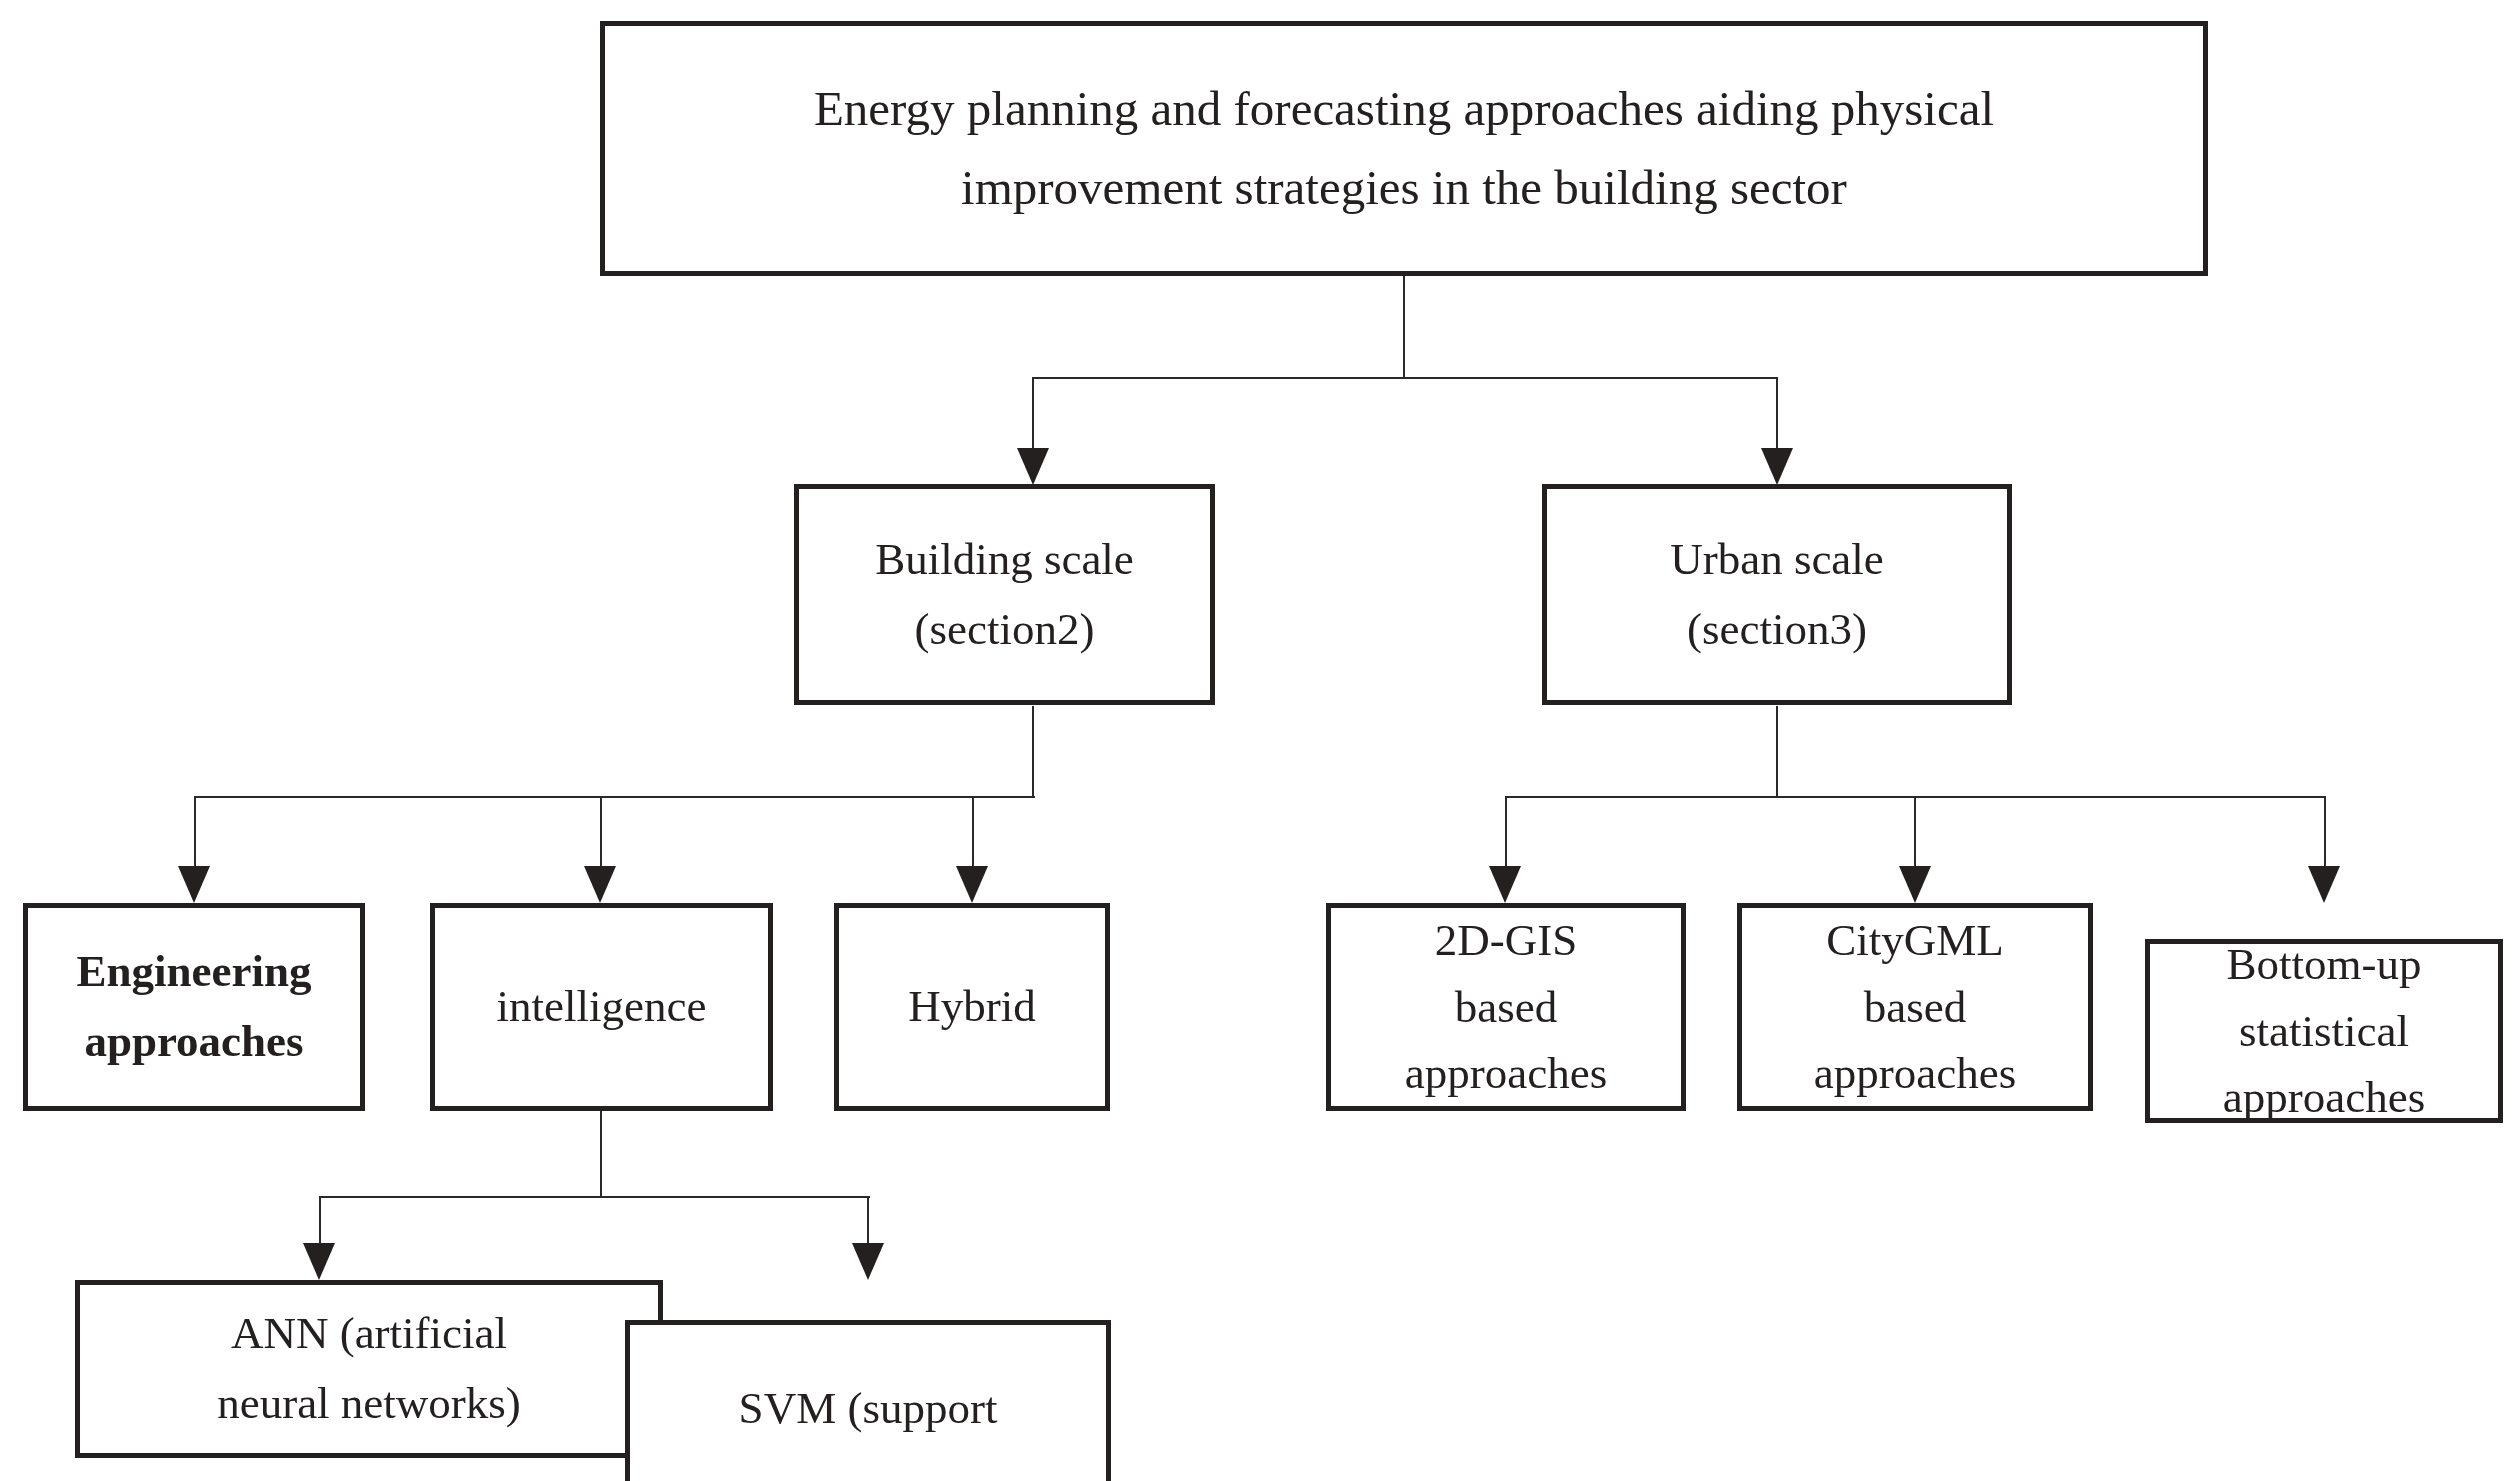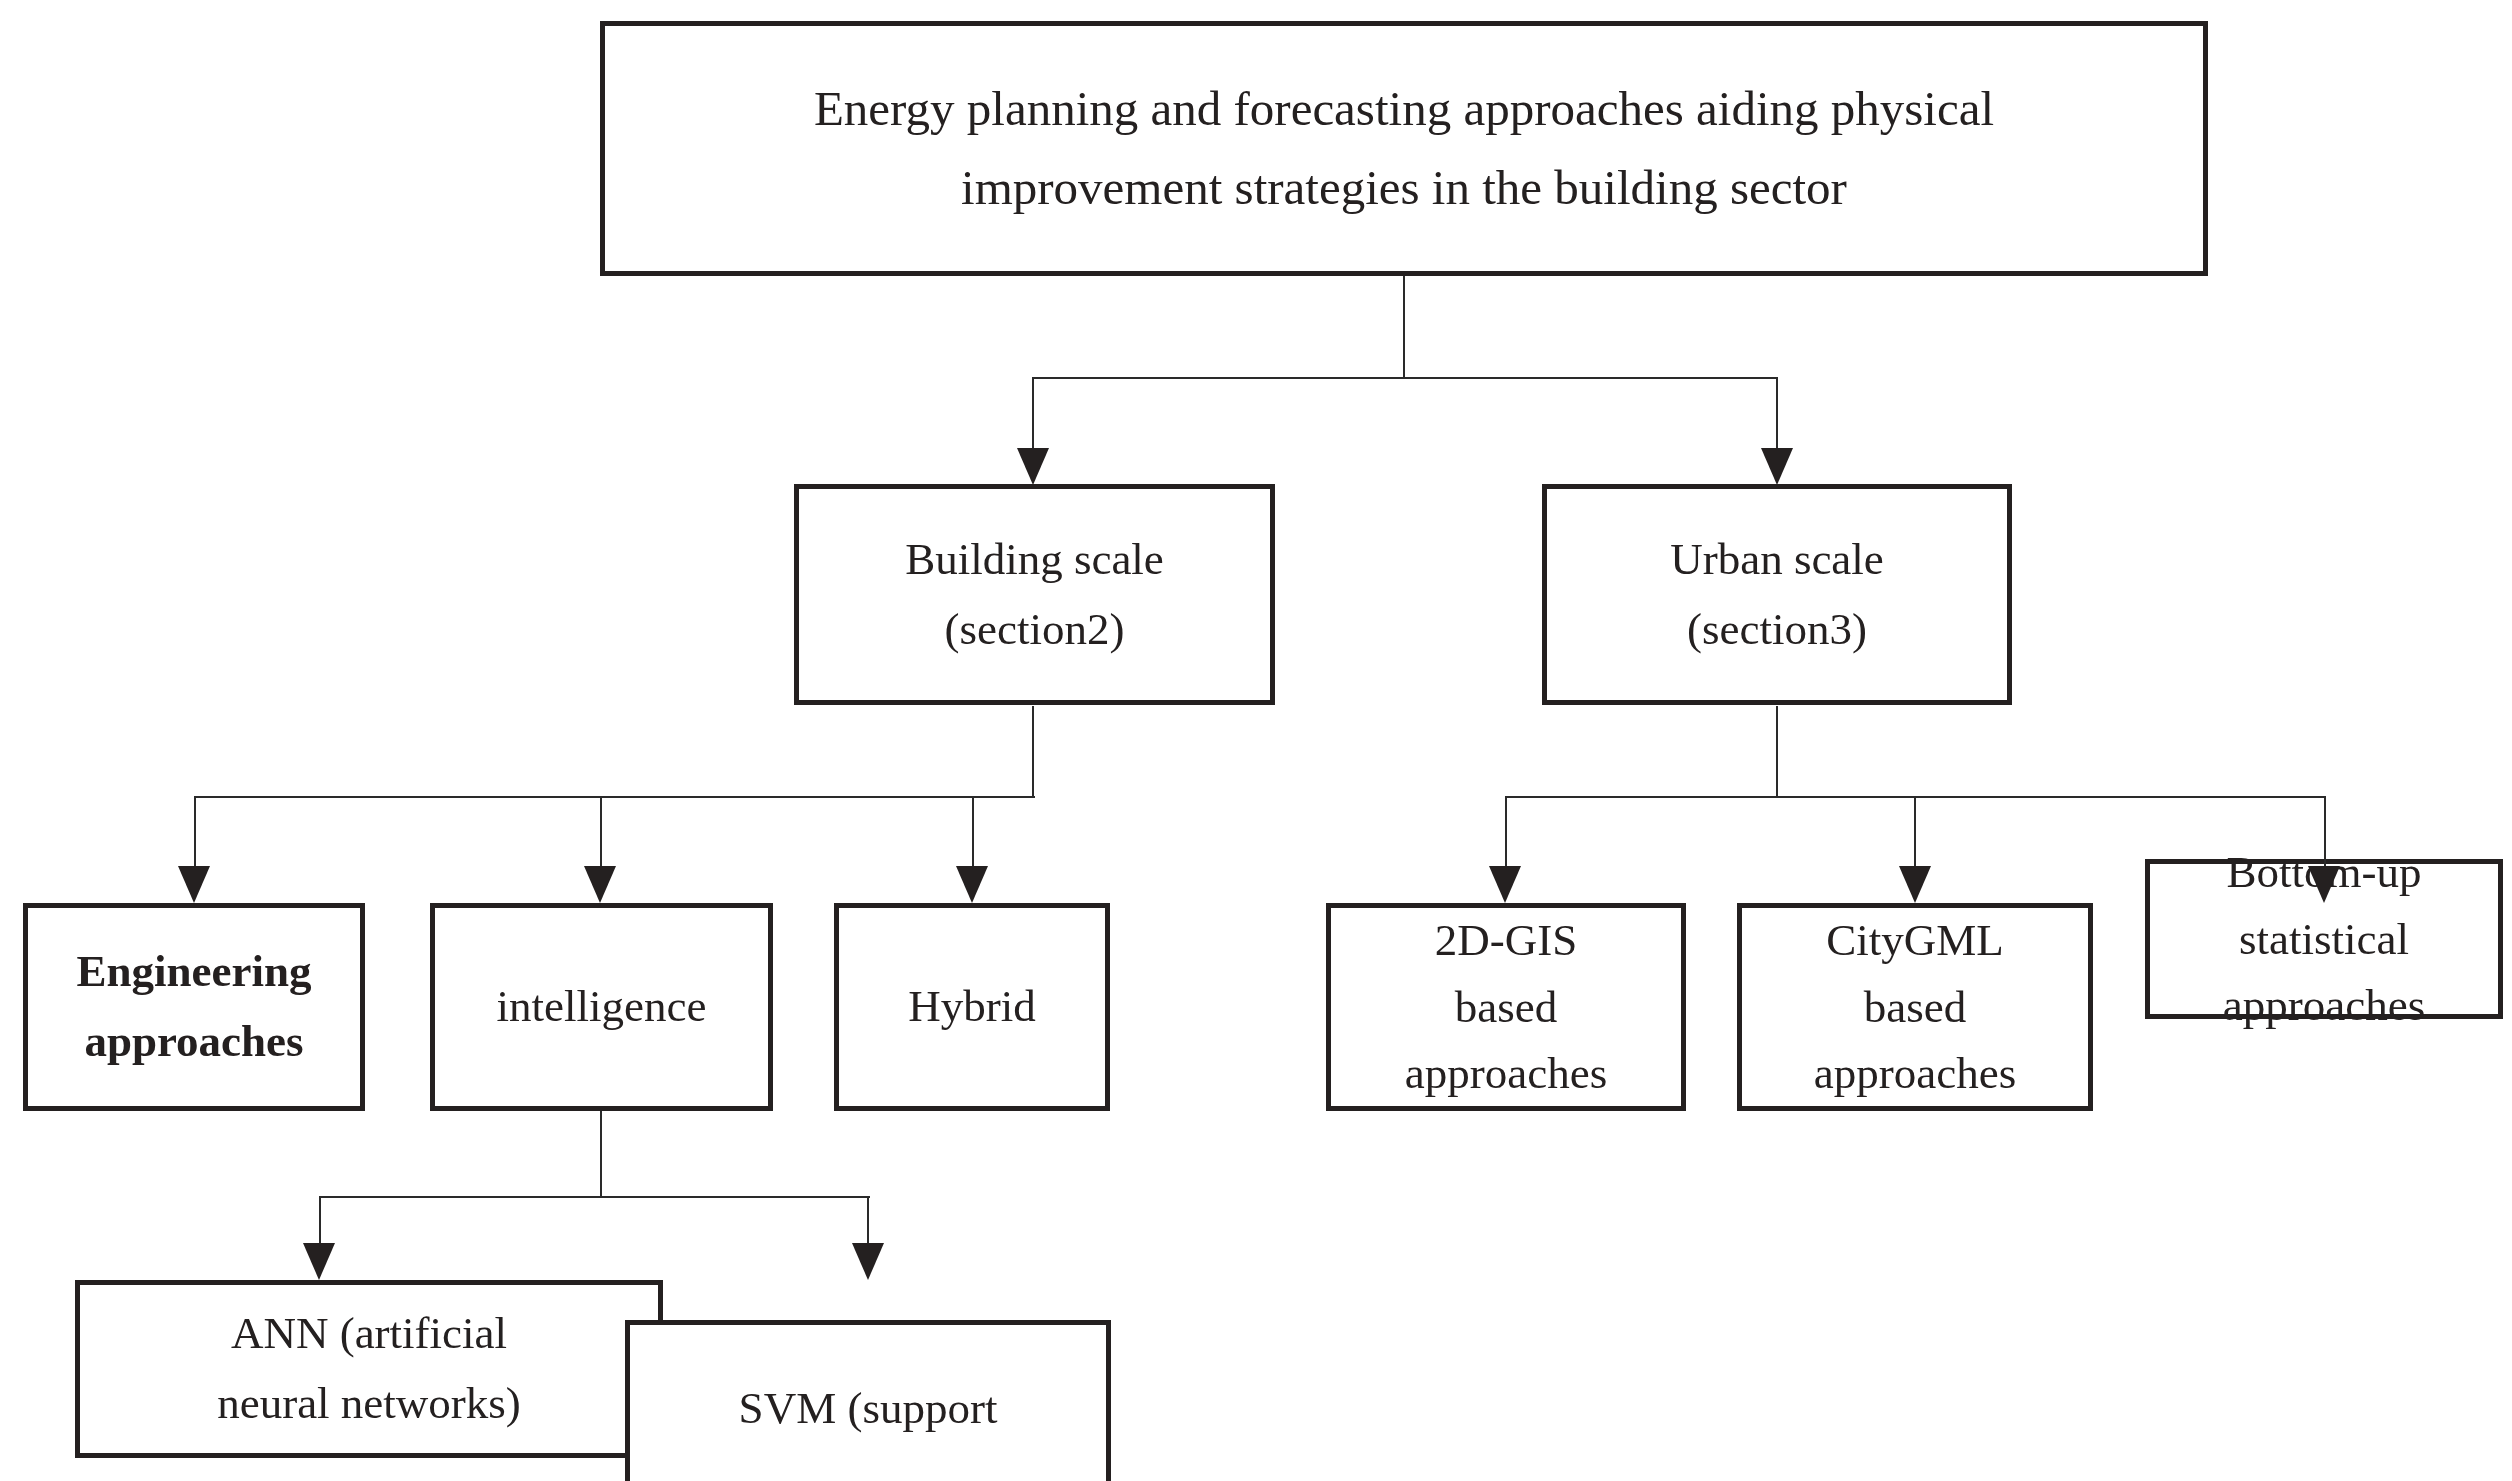--- a/index.html
+++ b/index.html
@@ -24,28 +24,28 @@
     background:var(--bg);
     display:flex;
     align-items:center;
     justify-content:center;
     text-align:center;
     font-size:45px;
     line-height:1.55;
   }
   .node .label{width:100%;}
   #n-root{left:600px;top:21px;width:1608px;height:255px;font-size:49px;line-height:1.6;}
-  #n-building{left:794px;top:484px;width:481px;height:221px;}
+  #n-building{left:794px;top:484px;width:421px;height:221px;}
   #n-urban{left:1542px;top:484px;width:470px;height:221px;}
   #n-engineering{left:23px;top:903px;width:342px;height:208px;font-weight:bold;}
   #n-ai{left:430px;top:903px;width:343px;height:208px;}
   #n-hybrid{left:834px;top:903px;width:276px;height:208px;}
   #n-gis2d{left:1326px;top:903px;width:360px;height:208px;line-height:1.48;}
   #n-citygml{left:1737px;top:903px;width:356px;height:208px;line-height:1.48;}
-  #n-bottomup{left:2145px;top:859px;width:358px;height:160px;line-height:1.48;font-family:Liberation Serif, serif;}
+  #n-bottomup{left:2145px;top:939px;width:358px;height:184px;line-height:1.48;font-family:Liberation Serif, serif;}
   #n-ann{left:75px;top:1280px;width:588px;height:178px;}
   #n-svm{left:625px;top:1280px;width:486px;height:178px;margin-top:40px;}
 
   .vline{position:absolute;width:2.1px;background:var(--line);}
   .hline{position:absolute;height:2.1px;background:var(--line);}
   .arrow{
     position:absolute;width:0;height:0;
     border-left:16px solid transparent;
     border-right:16px solid transparent;
     border-top:37px solid var(--ink);

